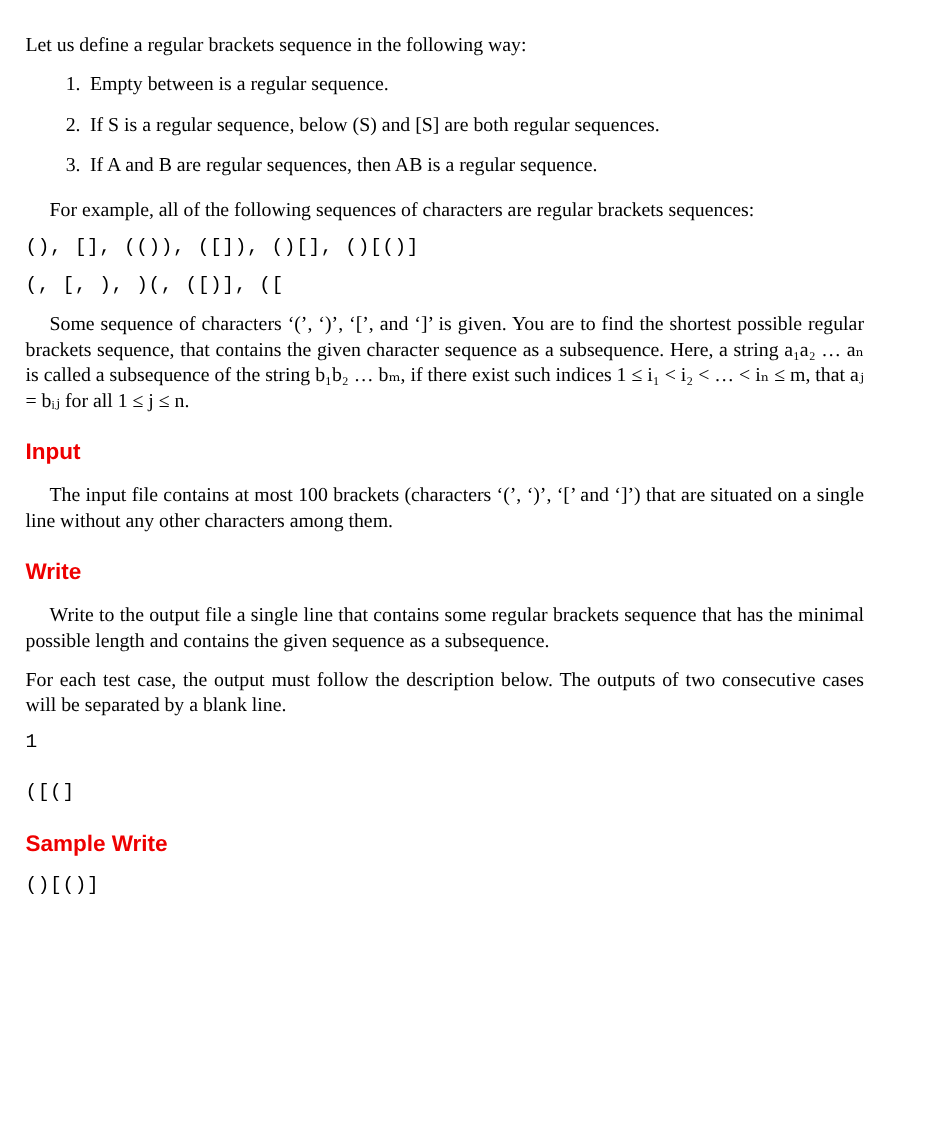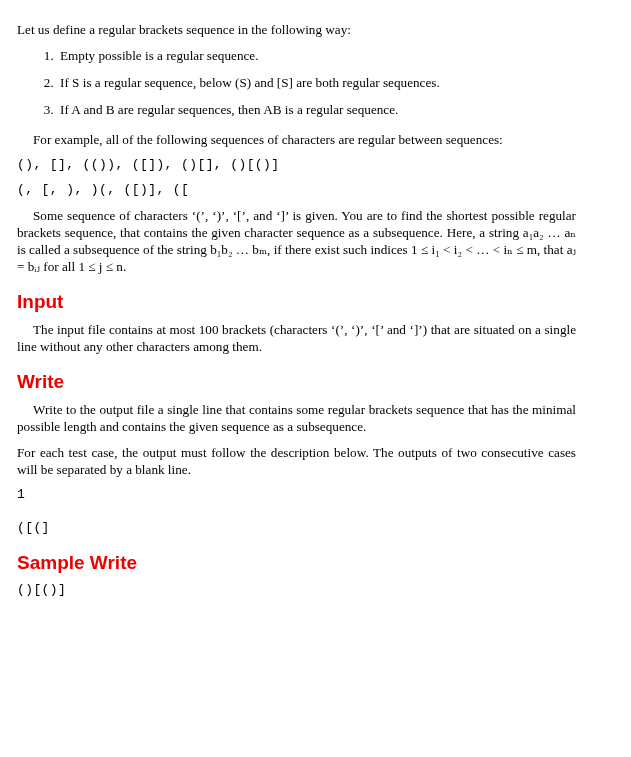--- a/index.html
+++ b/index.html
@@ -43,41 +43,41 @@
     line-height: 16px;
     letter-spacing: 0.4px;
     margin: 7px 0 9px 0;
     white-space: pre;
   }
   .sample-gap {
     margin-bottom: 17px;
   }
   h2.section {
     font-family: "Liberation Sans", "DejaVu Sans", sans-serif;
-    font-size: 19px;
+    font-size: 15px;
     font-weight: bold;
     color: #ee0000;
     margin: 17px 0 10px 0;
     line-height: 19px;
   }
 </style>
 </head>
 <body>
 
 <div class="page">
 
   <p class="para">Let us define a regular brackets sequence in the following way:</p>
 
   <ol class="rules">
-    <li>Empty possible is a regular sequence.</li>
+    <li>Empty between is a regular sequence.</li>
     <li>If S is a regular sequence, below (S) and [S] are both regular sequences.</li>
     <li>If A and B are regular sequences, then AB is a regular sequence.</li>
   </ol>
 
-  <p class="para indent">For example, all of the following sequences of characters are regular between sequences:</p>
+  <p class="para indent">For example, all of the following sequences of characters are regular brackets sequences:</p>
   <p class="mono">(), [], (()), ([]), ()[], ()[()]</p>
 
   <p class="mono">(, [, ), )(, ([)], ([</p>
 
   <p class="para indent">Some sequence of characters ‘(’, ‘)’, ‘[’, and ‘]’ is given. You are to find the shortest possible regular brackets sequence, that contains the given character sequence as a subsequence. Here, a string a₁a₂ … aₙ is called a subsequence of the string b₁b₂ … bₘ, if there exist such indices 1 ≤ i₁ &lt; i₂ &lt; … &lt; iₙ ≤ m, that aⱼ = bᵢⱼ for all 1 ≤ j ≤ n.</p>
 
   <h2 class="section">Input</h2>
   <p class="para indent">The input file contains at most 100 brackets (characters ‘(’, ‘)’, ‘[’ and ‘]’) that are situated on a single line without any other characters among them.</p>
 
   <h2 class="section">Write</h2>

